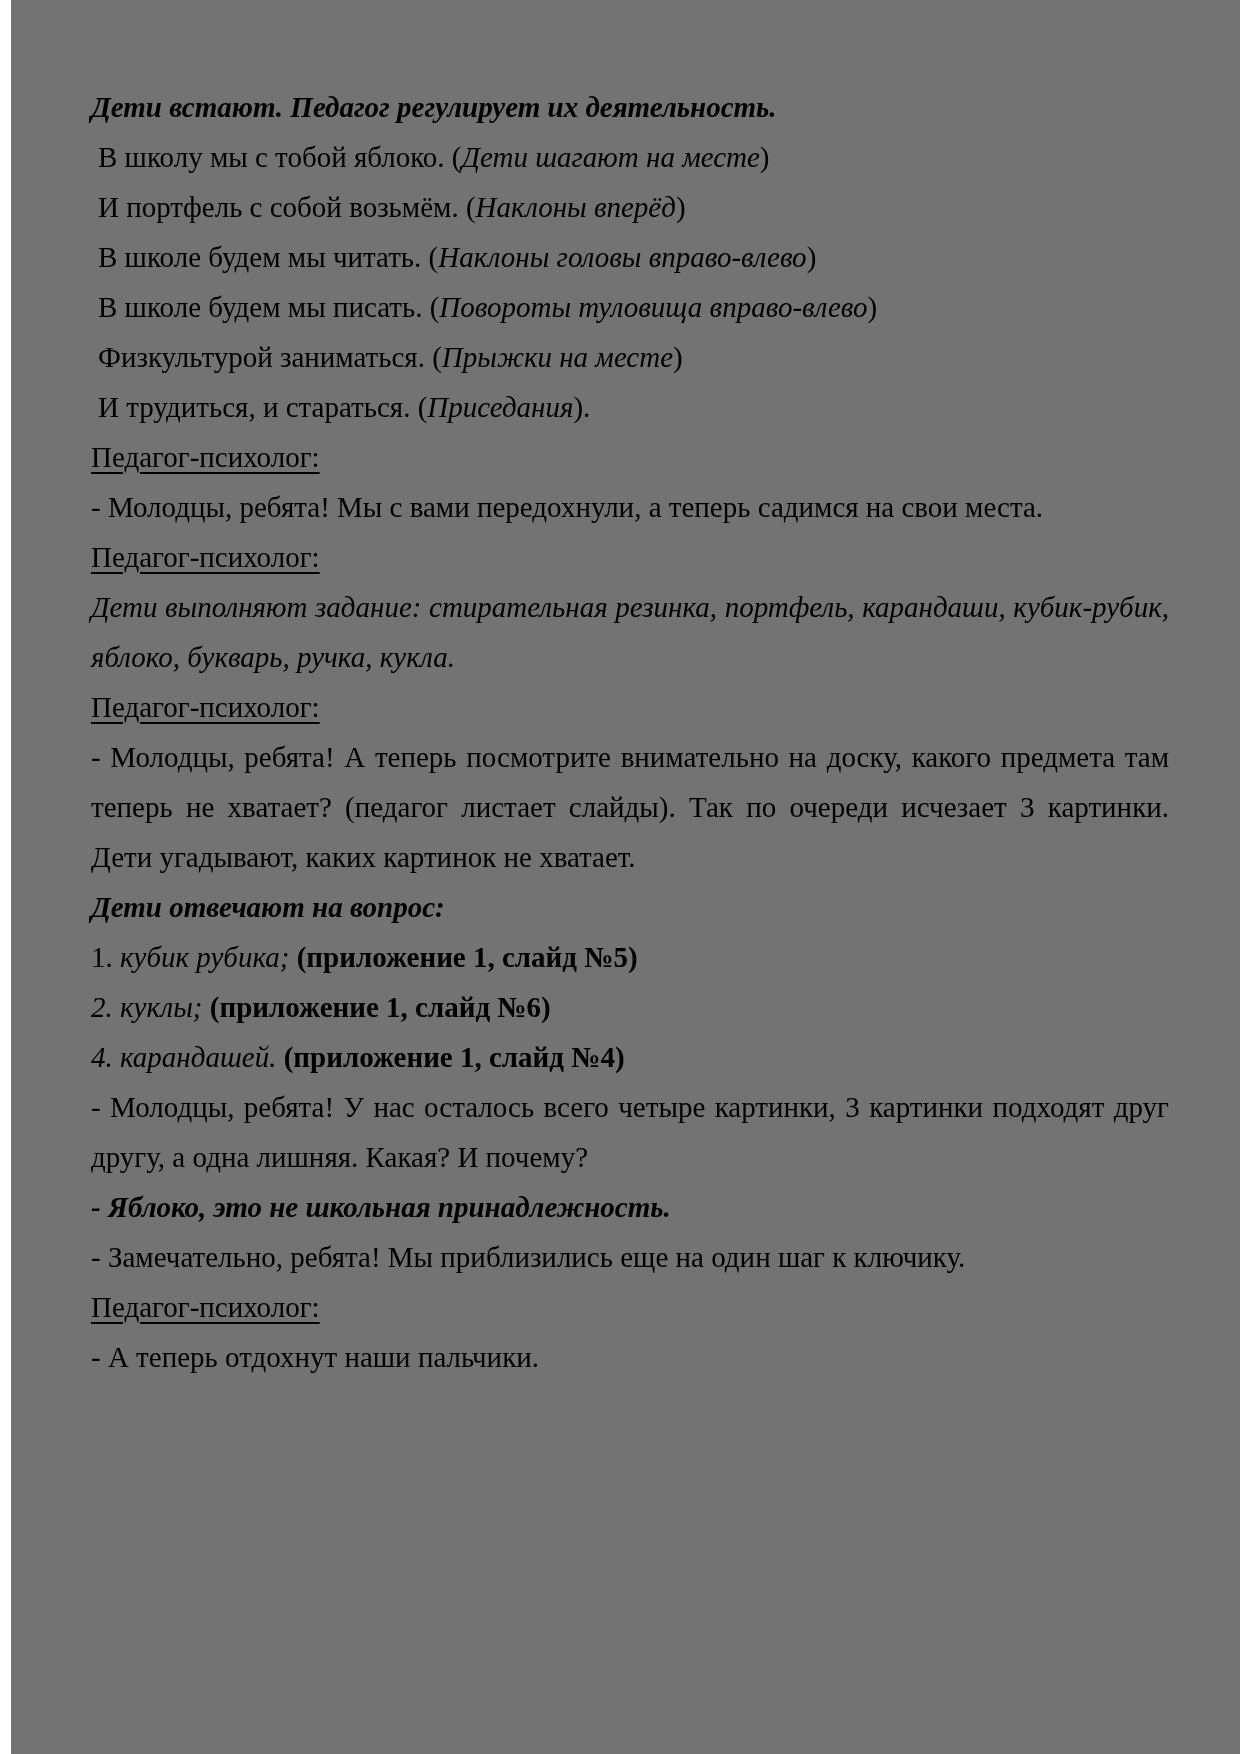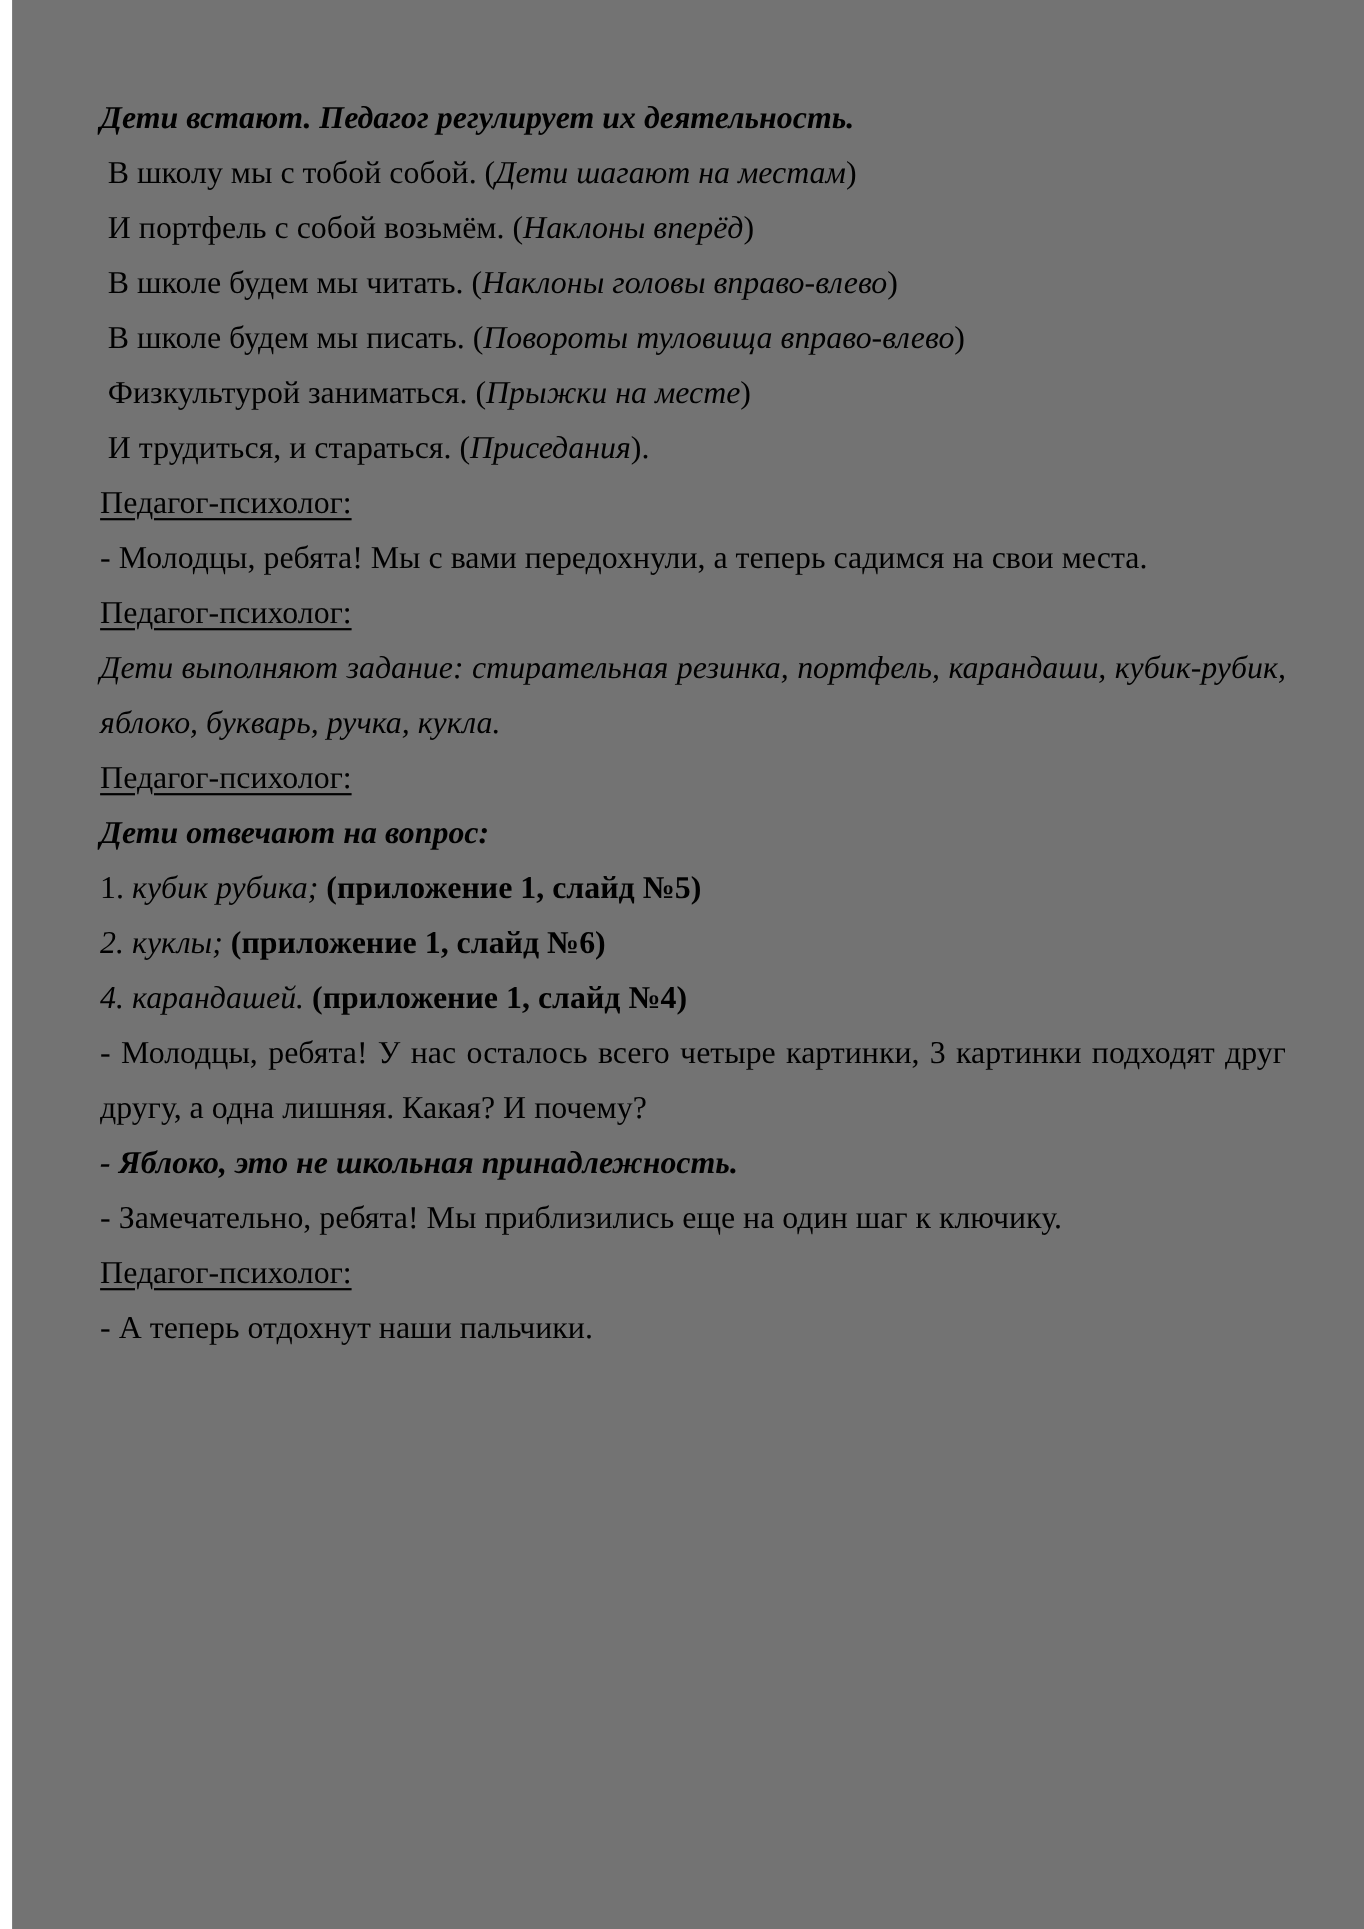--- a/index.html
+++ b/index.html
@@ -32,31 +32,32 @@
   .doc-body span.i { font-style: italic; }
   .doc-body span.b { font-weight: bold; }
   .doc-body span.u { text-decoration: underline; text-decoration-thickness: 2px; text-underline-offset: 5px; }
 </style>
 </head>
 <body>
 
 <div class="page" style="background: #737373; margin-left: 11px;">
   <div class="doc-body" id="doc-body" style="color: rgb(0, 0, 0);">
       <p><span class="i b">Дети встают. Педагог регулирует их деятельность.</span></p>
-      <p class="indent"><span>В школу мы с тобой собой. (</span><span class="i">Дети шагают на местам</span><span>)</span></p>
+      <p class="indent"><span>В школу мы с тобой яблоко. (</span><span class="i">Дети шагают на месте</span><span>)</span></p>
       <p class="indent"><span>И портфель с собой возьмём. (</span><span class="i">Наклоны вперёд</span><span>)</span></p>
       <p class="indent"><span>В школе будем мы читать. (</span><span class="i">Наклоны головы вправо-влево</span><span>)</span></p>
       <p class="indent"><span>В школе будем мы писать. (</span><span class="i">Повороты туловища вправо-влево</span><span>)</span></p>
       <p class="indent"><span>Физкультурой заниматься. (</span><span class="i">Прыжки на месте</span><span>)</span></p>
       <p class="indent"><span>И трудиться, и стараться. (</span><span class="i">Приседания</span><span>).</span></p>
       <p><span class="u">Педагог-психолог:</span></p>
       <p><span>- Молодцы, ребята! Мы с вами передохнули, а теперь садимся на свои места.</span></p>
       <p><span class="u">Педагог-психолог:</span></p>
       <p><span class="i">Дети выполняют задание: стирательная резинка, портфель, карандаши, кубик-рубик, яблоко, букварь, ручка, кукла.</span></p>
       <p><span class="u">Педагог-психолог:</span></p>
+      <p><span>- Молодцы, ребята! А теперь посмотрите внимательно на доску, какого предмета там теперь не хватает? (педагог листает слайды). Так по очереди исчезает 3 картинки. Дети угадывают, каких картинок не хватает.</span></p>
       <p><span class="i b">Дети отвечают на вопрос:</span></p>
       <p><span>1. </span><span class="i">кубик рубика; </span><span class="b">(приложение 1, слайд №5)</span></p>
       <p><span class="i">2. куклы; </span><span class="b">(приложение 1, слайд №6)</span></p>
       <p><span class="i">4. карандашей. </span><span class="b">(приложение 1, слайд №4)</span></p>
       <p><span>- Молодцы, ребята! У нас осталось всего четыре картинки, 3 картинки подходят друг другу, а одна лишняя. Какая? И почему?</span></p>
       <p><span class="i b">- Яблоко, это не школьная принадлежность.</span></p>
       <p><span>- Замечательно, ребята! Мы приблизились еще на один шаг к ключику.</span></p>
       <p><span class="u">Педагог-психолог:</span></p>
       <p><span>- А теперь отдохнут наши пальчики.</span></p>
     </div>

